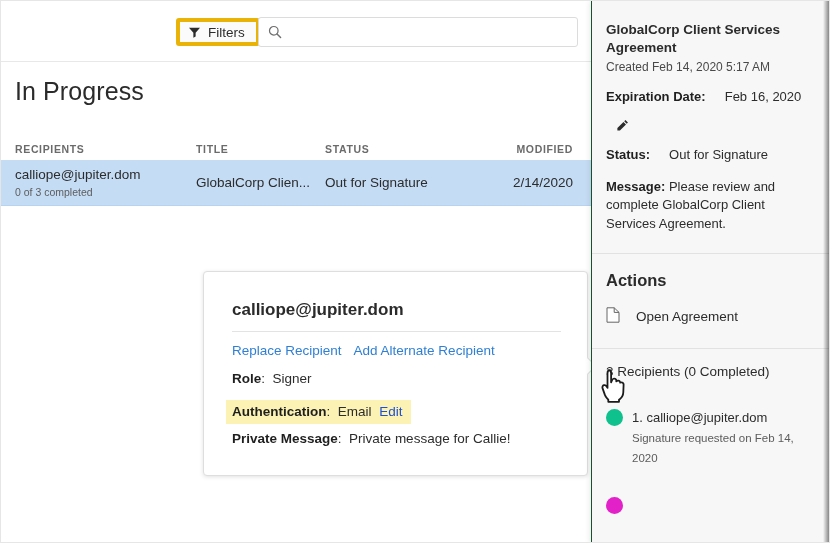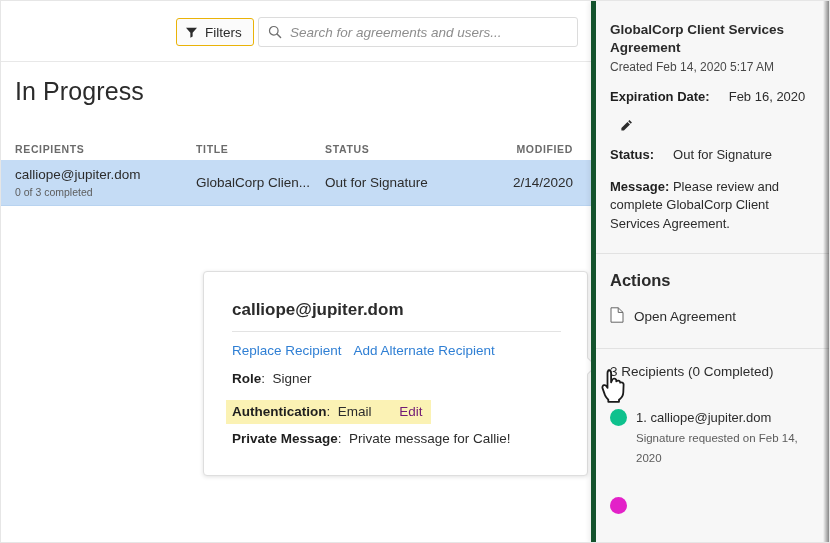--- a/index.html
+++ b/index.html
@@ -40,21 +40,21 @@
   }
   .filters-btn {
     position: absolute;
     left: 175px;
     top: 17px;
     height: 28px;
     padding: 0 11px 0 8px;
     display: flex;
     align-items: center;
     gap: 7px;
-    border: 1px solid #eab308;
+    border: 4px solid #eab308;
     border-radius: 3px;
     background: #fbfbfb;
     color: #2c2c2c;
     font-size: 13.5px;
     cursor: pointer;
     white-space: nowrap;
   }
   .funnel-icon { display: inline-flex; }
 
   .search-wrap {
@@ -198,34 +198,34 @@
     left: 28px;
     font-size: 13.5px;
     color: #2c2c2c;
     white-space: nowrap;
   }
   .popup-row b { font-weight: 700; color: #1f1f1f; }
   .row-role  { top: 99px; }
   .row-auth  { top: 128px; left: 22px; padding: 4px 8px 5px 6px; background: #fbf2b4; }
   .row-pmsg  { top: 159px; }
   .auth-edit {
-    color: #701a75;
-    margin-left: 24px;
+    color: #1d4ed8;
+    margin-left: 4px;
     text-decoration: none;
     cursor: pointer;
   }
 
   
   .rpanel {
     position: absolute;
     right: 0; top: 0;
     width: 238px;
     height: 543px;
     background: #f7f7f7;
-    border-left: 5px solid #14532d;
+    border-left: 1px solid #14532d;
     box-shadow: -2px 0 5px rgba(0,0,0,0.07);
     z-index: 30;
   }
   .rpanel-shadow-edge {
     position: absolute;
     right: 0; top: 0;
     width: 6px; height: 543px;
     background: linear-gradient(to right, rgba(0,0,0,0) 0%, rgba(0,0,0,0.45) 100%);
     z-index: 40;
     pointer-events: none;
@@ -270,21 +270,21 @@
 
   .actions-h {
     padding-top: 17px;
     font-size: 16.5px;
     font-weight: 700;
     color: #2b2b2b;
   }
   .action-item {
     display: flex;
     align-items: center;
-    gap: 10px;
+    gap: 16px;
     margin-top: 17px;
     font-size: 13.5px;
     color: #2c2c2c;
     cursor: pointer;
   }
   .action-item:first-of-type { margin-top: 19px; }
   .actions-pad-bottom { height: 22px; }
 
   .recip-h {
     padding-top: 15px;
@@ -339,21 +339,20 @@
         <span>Filters</span>
       </div>
 
       <div class="search-wrap">
         <span class="search-icon">
           <svg width="14" height="14" viewBox="0 0 16 16">
             <circle cx="6.6" cy="6.6" r="4.9" fill="none" stroke="#6e6e6e" stroke-width="1.4"></circle>
             <line x1="10.3" y1="10.3" x2="14.4" y2="14.4" stroke="#6e6e6e" stroke-width="1.6" stroke-linecap="round"></line>
           </svg>
         </span>
-        <input class="search-input" type="text" placeholder="Search for agreements and users..." style="">
       </div>
     </div>
 
     <div class="section-title">In Progress</div>
 
     <div class="agr-table">
       <div class="thead">
         <div class="col-recipients">RECIPIENTS</div>
         <div class="col-title">TITLE</div>
         <div class="col-status">STATUS</div>

